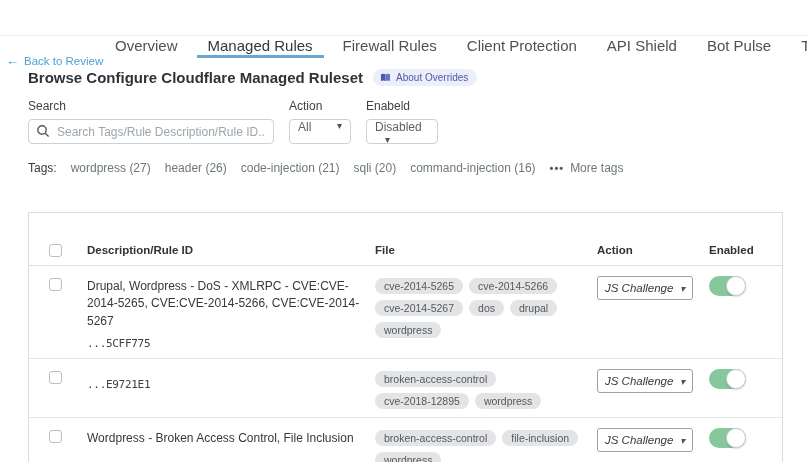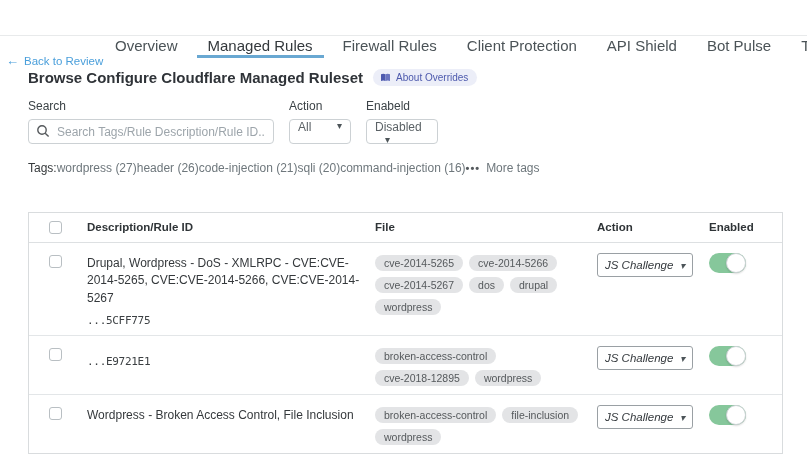--- a/index.html
+++ b/index.html
@@ -38,39 +38,39 @@
   .search-input::placeholder { color:#9da5ab; }
   .search-icon { position:absolute; left:8px; top:5px; width:14px; height:14px; }
   .select { display:flex; align-items:flex-start; justify-content:space-between; height:25px;
     border:1px solid #ccd1d4; border-radius:4px; padding:0 8px; font-size:12px;
     color:#5b6266; cursor:pointer; background:#fff; }
   .select .caret { font-size:10px; color:#4d5559; margin-left:10px; }
   .sel-action { width:62px; }
   .sel-enabled { width:72px;flex-direction:column; }
 
   
-  .tags-bar { display:flex; align-items:center; margin-top:17px; font-size:12px; }
+  .tags-bar { display:flex; align-items:center; gap:14px; margin-top:17px; font-size:12px; }
   .tags-bar-label { color:#35393b; }
   .tagbar-item { color:#6e777c; cursor:pointer; white-space:nowrap; }
   .more-tags { display:flex; align-items:center; gap:6px; color:#6e777c; cursor:pointer; }
   .dots { letter-spacing:1px; color:#555a5e; font-weight:bold; font-size:11px; }
 
   
   .table { margin-top:37px; border:1px solid #d9dcde; background:#fff; }
   .trow { display:flex; border-bottom:1px solid #e3e6e8; }
   .trow:last-child { border-bottom:none; }
   .thead { border-bottom:1px solid #dde0e2; }
   .cell { padding:8px 6px; }
   .c-check { width:52px; display:flex; justify-content:center; padding-top:12px; }
   .thead .c-check { padding-top:9px; }
   .c-desc { width:288px; padding-top:12px; }
   .c-tags { width:222px; padding-top:12px; display:flex; flex-wrap:wrap; gap:6px; align-content:flex-start; }
   .c-action { width:112px; padding-top:10px; }
   .c-enabled { flex:1; padding-top:10px; }
-  .thead .cell { padding-top:8px; padding-bottom:8px; font-size:11.5px; font-weight:bold; color:#2f3437; }
+  .thead .cell { padding-top:8px; padding-bottom:8px; font-size:11.5px; font-weight:bold; color:#2f3437;margin-top:23px; }
   .checkbox { display:inline-block; width:13px; height:13px; border:1.5px solid #b9bfc3;
     border-radius:3px; background:#fff; cursor:pointer; }
   .desc { font-size:12px; color:#35393c; line-height:1.45; }
   .ruleid { font-size:11px; color:#3c4043; margin-top:7px; font-family:"DejaVu Sans Mono",monospace; letter-spacing:-0.3px; }
   .pill { background:#e3e4e6; color:#55595c; font-size:10.5px; padding:2px 9px;
     border-radius:10px; white-space:nowrap; height:fit-content; }
   .action-select { display:flex; align-items:center; justify-content:space-between; width:96px;
     height:24px; border:1px solid #9aa0a4; border-radius:3px; padding:0 7px; font-size:11.5px;
     color:#33383c; cursor:pointer; background:#fff;font-style:italic; }
   .action-select .caret { font-size:10px; color:#4d5559; }

